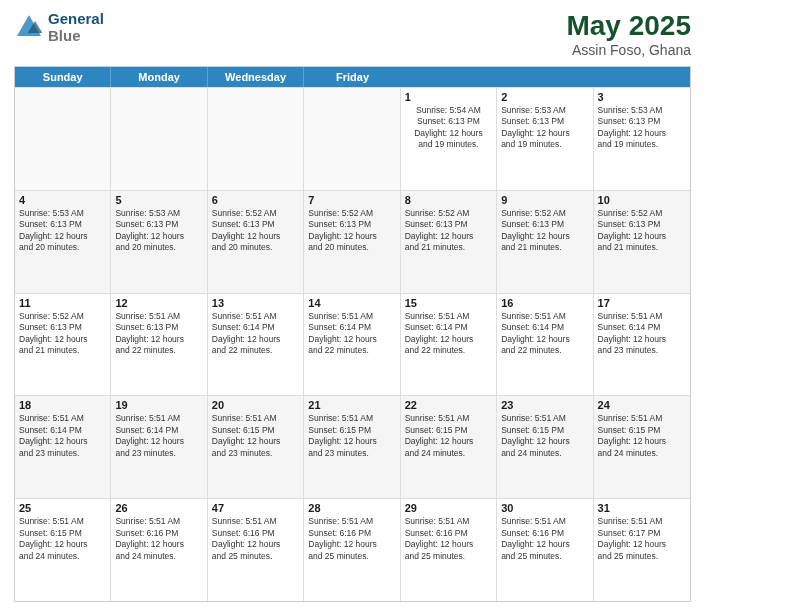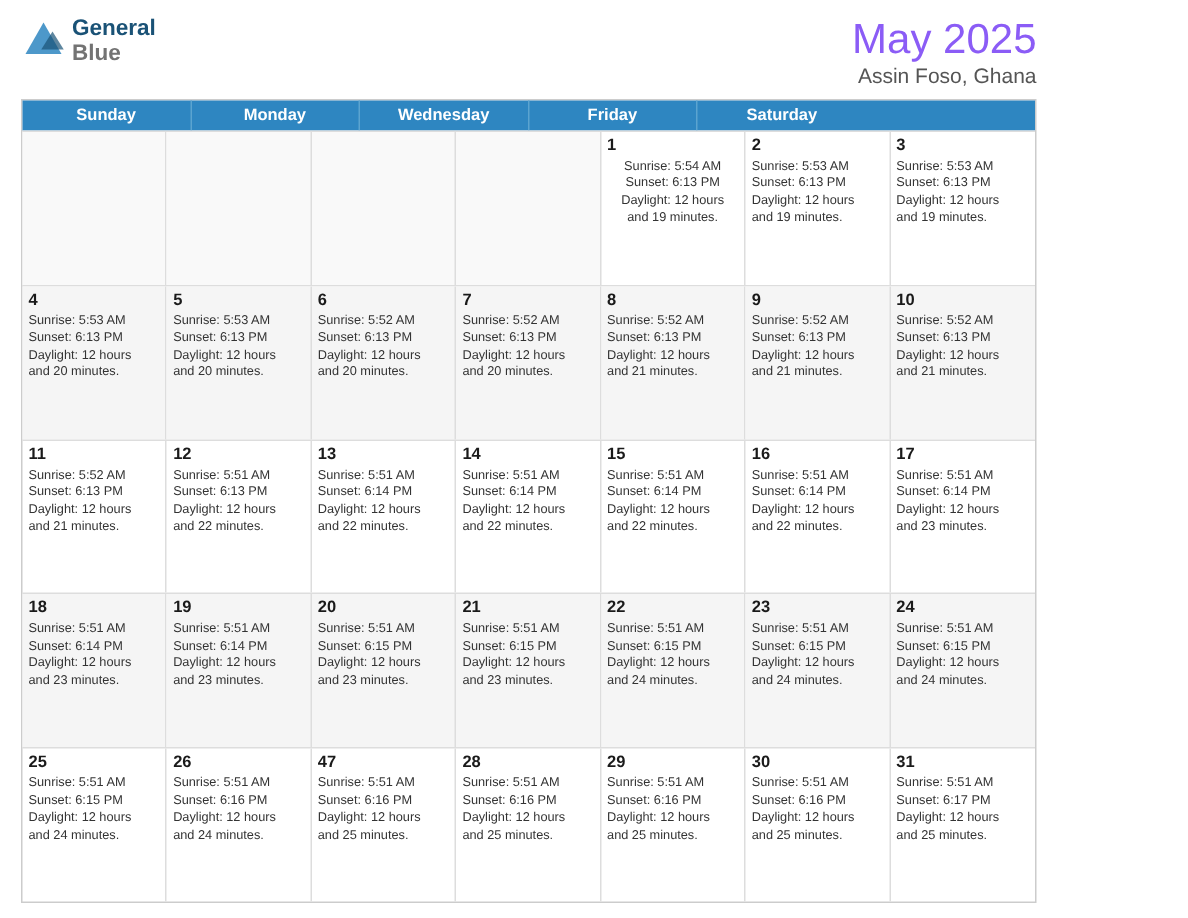--- a/index.html
+++ b/index.html
@@ -30,36 +30,36 @@
     .logo-icon {
       width: 30px;
       height: 30px;
       margin-right: 4px;
     }
     .title-block {
       text-align: right;
     }
     .month-year {
       font-size: 28px;
-      color: #8b5cf6;
-      font-weight: normal;
+      color: #14532d;
+      font-weight: bold;
     }
     .location {
       font-size: 14px;
       color: #555;
     }
     .calendar {
       flex: 1;
       display: flex;
       flex-direction: column;
       border: 1px solid #ccc;
     }
     .cal-header-row {
       display: grid;
-      grid-template-columns: repeat(6, 1fr);
+      grid-template-columns: repeat(7, 1fr);
       background: #2e86c1;
     }
     .cal-header-cell {
       color: #fff;
       font-size: 11px;
       font-weight: bold;
       text-align: center;
       padding: 4px 2px;
       border-right: 1px solid #5ba4d0;
     }
@@ -118,21 +118,20 @@
       <div class="location">Assin Foso, Ghana</div>
     </div>
   </div>
 
   <div class="calendar">
     <div class="cal-header-row" id="cal-header">
         <div class="cal-header-cell">Sunday</div>
         <div class="cal-header-cell">Monday</div>
         <div class="cal-header-cell">Wednesday</div>
         <div class="cal-header-cell">Friday</div>
-        <div class="cal-header-cell">Saturday</div>
       </div>
     <div class="cal-body" id="cal-body">
         <div class="cal-row">
           <div class="cal-cell empty"></div>
           <div class="cal-cell empty"></div>
           <div class="cal-cell empty"></div>
           <div class="cal-cell empty"></div>
           <div class="cal-cell">
             <div class="day-num">1</div>
             <div class="cell-text" style="white-space: pre-line; text-align: center;">Sunrise: 5:54 AM

